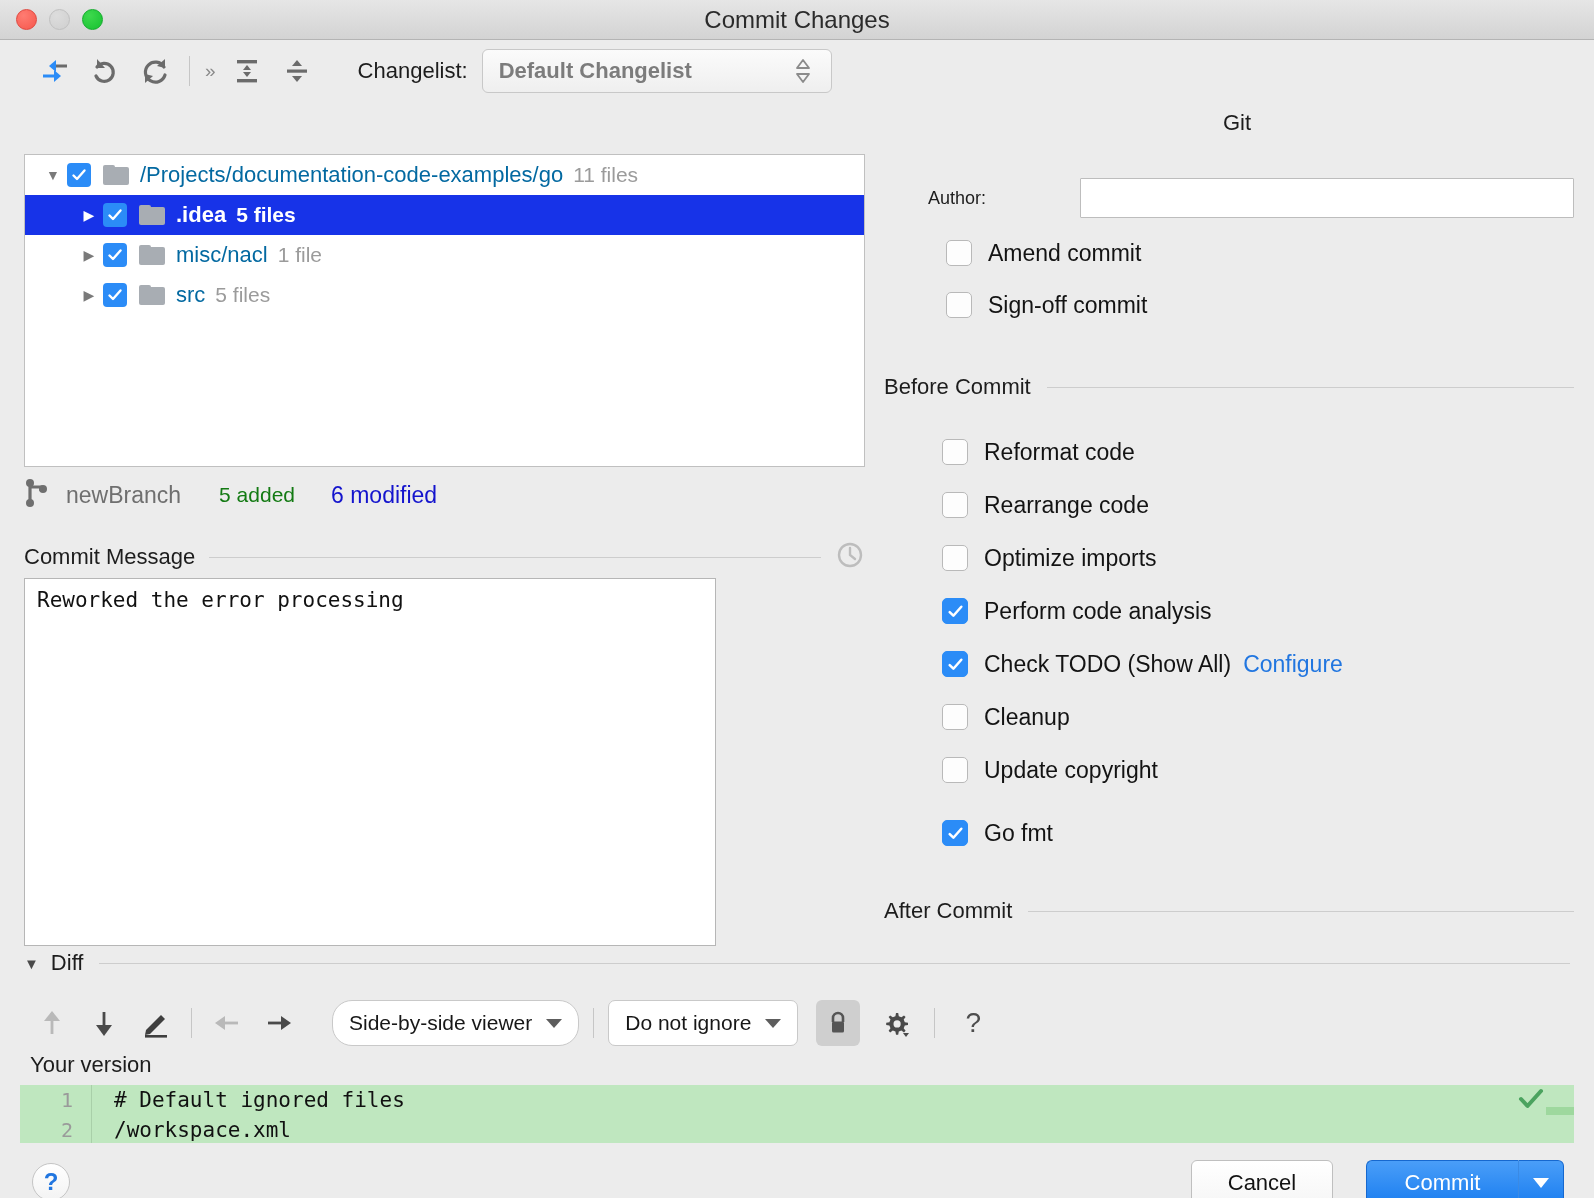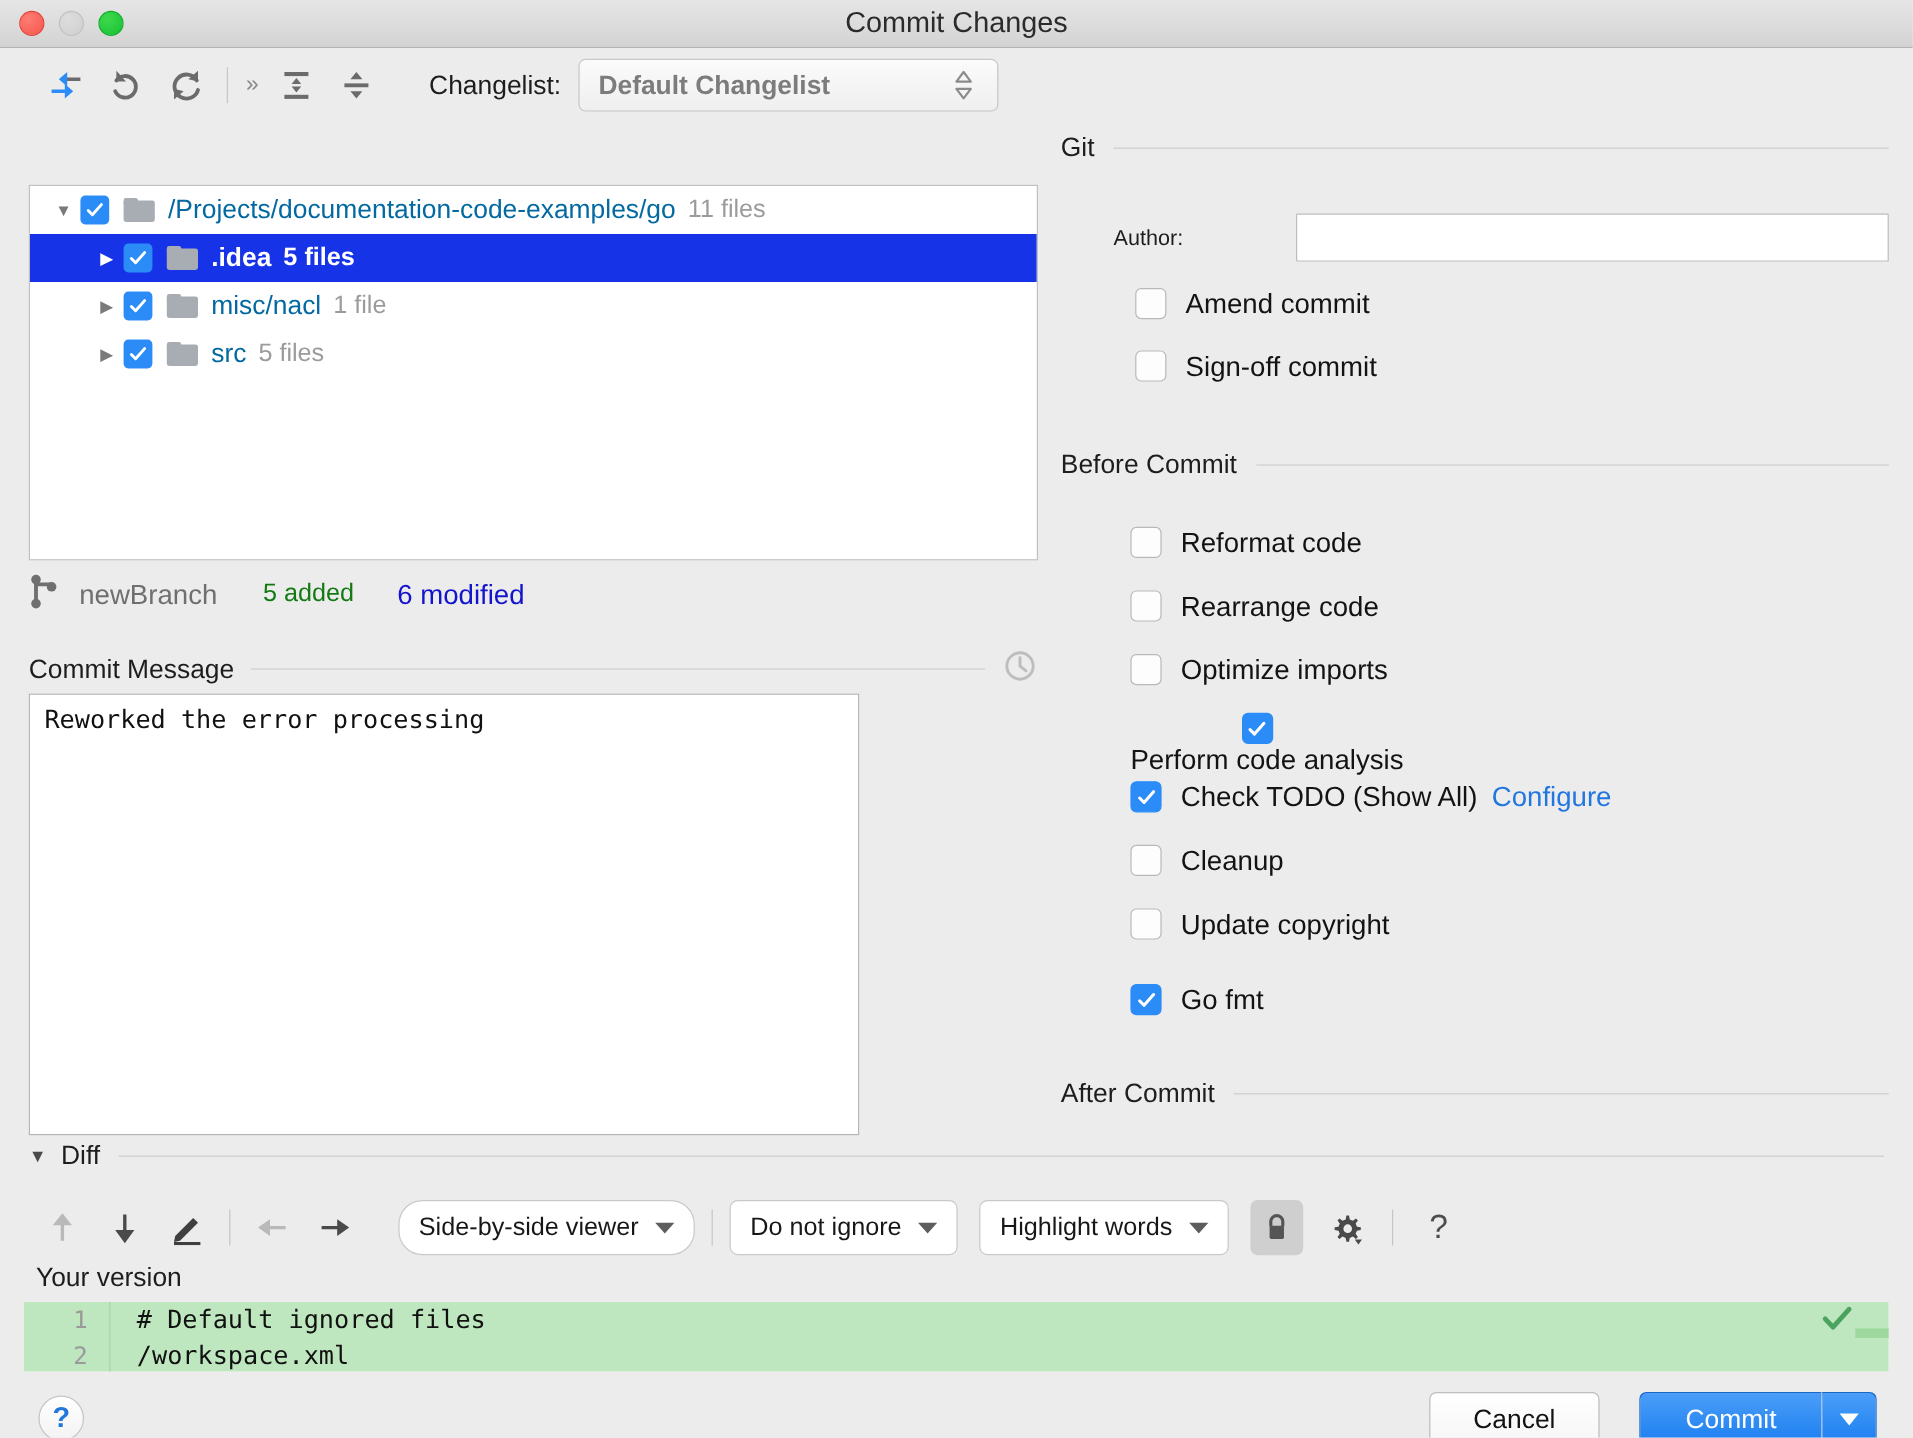--- a/index.html
+++ b/index.html
@@ -339,21 +339,21 @@
         <path d="M15 8 L15 15 L20 19" stroke="#bdbdbd" stroke-width="2.4" fill="none" stroke-linecap="round"></path>
       </svg>
     </span>
   </div>
   <div class="cm-box">
     <div class="cm-text">Reworked the error processing</div>
   </div>
 
   <div class="rpanel">
 
-    <div class="sect-head" style="position:absolute; left:0; top:70px; width:690px;">
+    <div class="sect-head" style="position:absolute; left:16px; top:70px; width:690px;flex-direction:column;">
       <span class="sect-title">Git</span>
       <span class="sect-line"></span>
     </div>
 
     <div class="row-author" style="position:absolute; left:44px; top:138px; width:646px;">
       <span class="author-label">Author:</span>
       <input class="author-input" type="text" value="" style="">
     </div>
 
     <div class="chk-row" style="position:absolute; left:62px; top:196px;">
@@ -375,21 +375,21 @@
       <span class="chk-label">Reformat code</span>
     </div>
     <div class="chk-row" style="position:absolute; left:58px; top:448px;">
       <span class="chk off"></span>
       <span class="chk-label">Rearrange code</span>
     </div>
     <div class="chk-row" style="position:absolute; left:58px; top:501px;">
       <span class="chk off"></span>
       <span class="chk-label">Optimize imports</span>
     </div>
-    <div class="chk-row" style="position:absolute; left:58px; top:554px;flex-direction:column;">
+    <div class="chk-row" style="position:absolute; left:58px; top:554px;">
       <span class="chk on">
         <svg width="19" height="19" viewBox="0 0 18 18">
             <path d="M3.5 9.5 L7 13 L14.5 4.5" stroke="#fff" stroke-width="2.4" fill="none" stroke-linecap="round" stroke-linejoin="round"></path>
           </svg>
       </span>
       <span class="chk-label">Perform code analysis</span>
     </div>
     <div class="chk-row" style="position:absolute; left:58px; top:607px;">
       <span class="chk on">
         <svg width="19" height="19" viewBox="0 0 18 18">
@@ -460,24 +460,20 @@
         <path d="M28 14 L18 7 L18 21 Z" fill="#4a4a4a"></path>
       </svg>
     </div>
     <div class="combo" style="margin-left:27px;border-radius:20px;">
       <span class="ctext">Side-by-side viewer</span>
       <span class="caret"></span>
     </div>
     <div class="vsep" style="margin:0 14px;"></div>
     <div class="combo">
       <span class="ctext">Do not ignore</span>
-      <span class="caret"></span>
-    </div>
-    <div class="combo" style="margin-left:18px;">
-      <span class="ctext">Highlight words</span>
       <span class="caret"></span>
     </div>
     <div class="iconbtn-active" style="margin-left:18px;">
       <svg width="24" height="26" viewBox="0 0 24 26">
         <path d="M7 12 L7 8 a5 5 0 0 1 10 0 L17 12" stroke="#555" stroke-width="2.6" fill="none"></path>
         <rect x="6" y="11.5" width="12" height="11" rx="1.5" fill="#555"></rect>
       </svg>
     </div>
     <div class="dbtn" style="margin-left:10px;">
       <svg width="30" height="30" viewBox="0 0 30 30">

